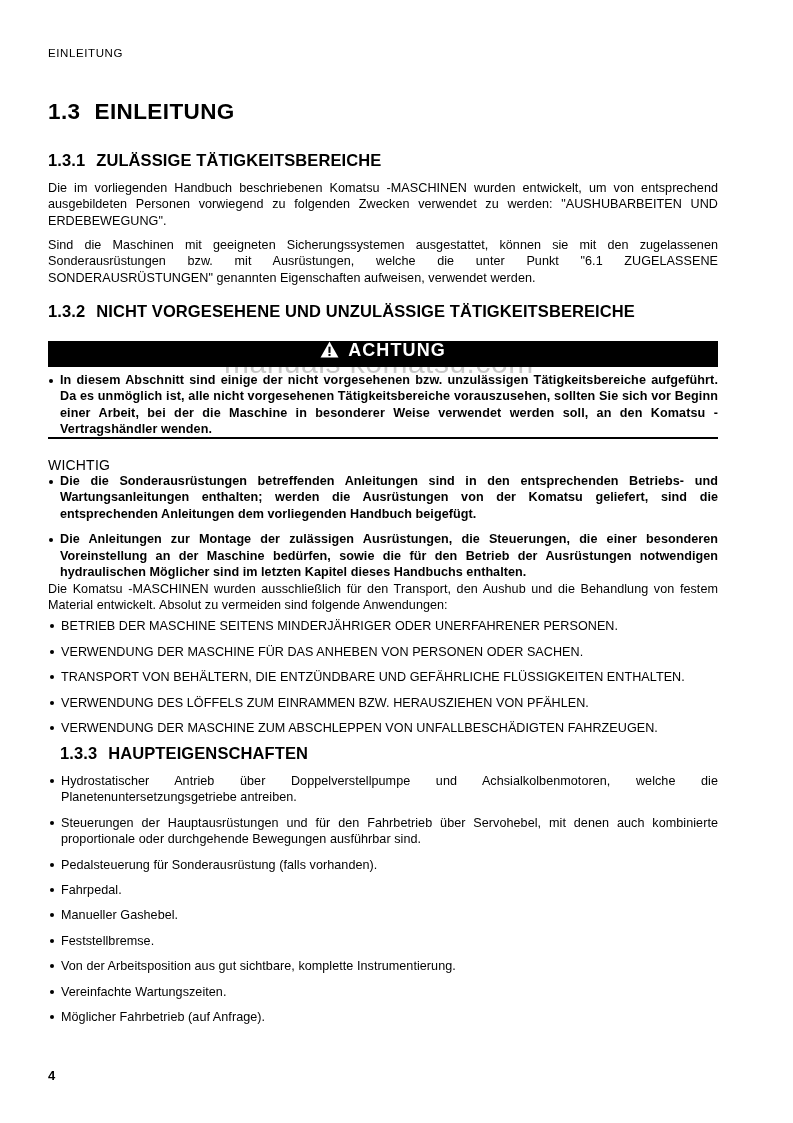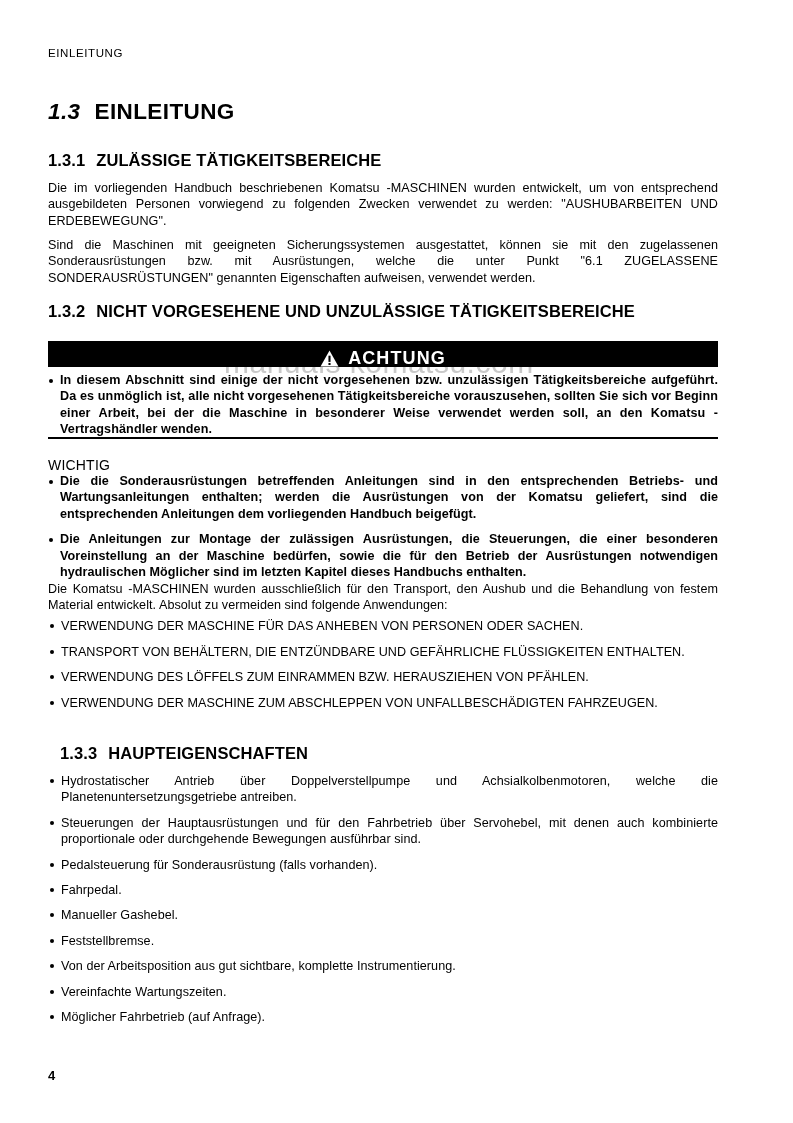--- a/index.html
+++ b/index.html
@@ -28,21 +28,21 @@
     font-weight: 400;
   }
   .h1 {
     position: absolute;
     left: 48px;
     top: 99px;
     font-size: 22.5px;
     font-weight: bold;
     letter-spacing: 0.4px;
   }
-  .h1 .num { margin-right: 14px; font-style: italic; }
+  .h1 .num { margin-right: 14px; }
   .h2 {
     font-size: 16.5px;
     font-weight: bold;
     letter-spacing: 0.1px;
     margin: 0;
     white-space: nowrap;
   }
   .h2 .num { margin-right: 11px; }
   .sec-1-3-1 { position: absolute; left: 48px; top: 151px; }
   .sec-1-3-2 { position: absolute; left: 48px; top: 302px; }
@@ -61,21 +61,21 @@
 
   
   .warn-banner {
     position: absolute;
     left: 48px;
     top: 341px;
     width: 670px;
     height: 26px;
     background: #000000;
     display: flex;
-    align-items: flex-end;
+    align-items: flex-start;
     justify-content: center;
     gap: 9px;
     z-index: 3;
   }
   .warn-tri {
     display: block;
     width: 19px;
     height: 17px;
   }
   .warn-label {
@@ -269,20 +269,21 @@
   <div class="wichtig-label">WICHTIG</div>
 
   <div class="wichtig-list">
     <div class="bul">Die die Sonderausrüstungen betreffenden Anleitungen sind in den entsprechenden Betriebs- und Wartungsanleitungen enthalten; werden die Ausrüstungen von der Komatsu geliefert, sind die entsprechenden Anleitungen dem vorliegenden Handbuch beigefügt.</div>
     <div class="bul">Die Anleitungen zur Montage der zulässigen Ausrüstungen, die Steuerungen, die einer besonderen Voreinstellung an der Maschine bedürfen, sowie die für den Betrieb der Ausrüstungen notwendigen hydraulischen Möglicher sind im letzten Kapitel dieses Handbuchs enthalten.</div>
   </div>
 
   <p class="body para-c">Die Komatsu -MASCHINEN wurden ausschließlich für den Transport, den Aushub und die Behandlung von festem Material entwickelt. Absolut zu vermeiden sind folgende Anwendungen:</p>
 
   <div class="caps-list">
+    <div class="bul">BETRIEB DER MASCHINE SEITENS MINDERJÄHRIGER ODER UNERFAHRENER PERSONEN.</div>
     <div class="bul">VERWENDUNG DER MASCHINE FÜR DAS ANHEBEN VON PERSONEN ODER SACHEN.</div>
     <div class="bul">TRANSPORT VON BEHÄLTERN, DIE ENTZÜNDBARE UND GEFÄHRLICHE FLÜSSIGKEITEN ENTHALTEN.</div>
     <div class="bul">VERWENDUNG DES LÖFFELS ZUM EINRAMMEN BZW. HERAUSZIEHEN VON PFÄHLEN.</div>
     <div class="bul">VERWENDUNG DER MASCHINE ZUM ABSCHLEPPEN VON UNFALLBESCHÄDIGTEN FAHRZEUGEN.</div>
   </div>
 
   <div class="h2 sec-1-3-3">
     <span class="num">1.3.3</span><span>HAUPTEIGENSCHAFTEN</span>
   </div>
 

